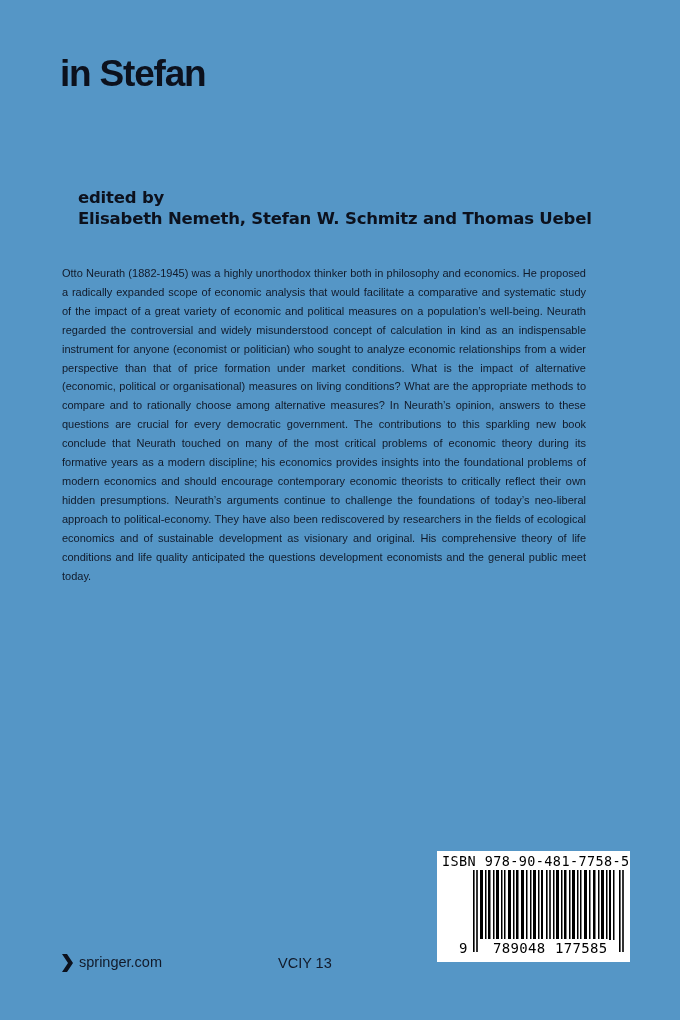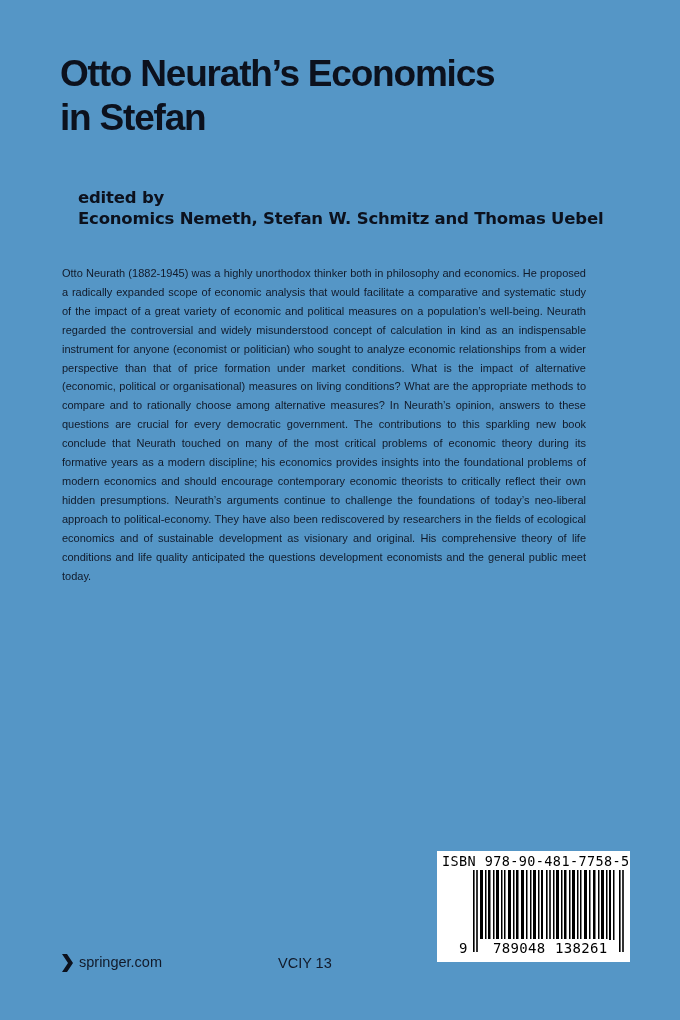--- a/index.html
+++ b/index.html
@@ -113,27 +113,26 @@
       letter-spacing: 0.3px;
     }
     .d-first { left: 22px; }
     .d-left { left: 42px; padding: 0 14px; }
     .d-right { left: 117px; padding: 0 1px; }
   </style>
 </head>
 <body>
 
 <h1 class="title">
-  <span>Otto Neurath’s Economics</span>
   <span>in Stefan</span>
 </h1>
 
 <div class="editors">
   <span>edited by</span>
-  <span>Economics Nemeth, Stefan W. Schmitz and Thomas Uebel</span>
+  <span>Elisabeth Nemeth, Stefan W. Schmitz and Thomas Uebel</span>
 </div>
 
 <p class="blurb">Otto Neurath (1882-1945) was a highly unorthodox thinker both in philosophy and economics. He proposed a radically expanded scope of economic analysis that would facilitate a comparative and systematic study of the impact of a great variety of economic and political measures on a population’s well-being. Neurath regarded the controversial and widely misunderstood concept of calculation in kind as an indispensable instrument for anyone (economist or politician) who sought to analyze economic relationships from a wider perspective than that of price formation under market conditions. What is the impact of alternative (economic, political or organisational) measures on living conditions? What are the appropriate methods to compare and to rationally choose among alternative measures? In Neurath’s opinion, answers to these questions are crucial for every democratic government. The contributions to this sparkling new book conclude that Neurath touched on many of the most critical problems of economic theory during its formative years as a modern discipline; his economics provides insights into the foundational problems of modern economics and should encourage contemporary economic theorists to critically reflect their own hidden presumptions. Neurath’s arguments continue to challenge the foundations of today’s neo-liberal approach to political-economy. They have also been rediscovered by researchers in the fields of ecological economics and of sustainable development as visionary and original. His comprehensive theory of life conditions and life quality anticipated the questions development economists and the general public meet today.</p>
 
 <a class="footer-link">
   <svg class="chevron" viewBox="0 0 11 18">
     <polygon points="0,0 5,0 11,9 5,18 0,18 6,9" fill="#0c111d"></polygon>
   </svg>
   <span>springer.com</span>
 </a>
@@ -179,14 +178,14 @@
       <rect x="128" y="0" width="3" height="70"></rect>
       <rect x="133" y="0" width="1.5" height="70"></rect>
       <rect x="136" y="0" width="2" height="70"></rect>
       <rect x="140" y="0" width="1.5" height="70"></rect>
       <rect x="146" y="0" width="1.6" height="82"></rect>
       <rect x="149.2" y="0" width="1.6" height="82"></rect>
     </g>
   </svg>
   <span class="digits d-first">9</span>
   <span class="digits d-left">789048</span>
-  <span class="digits d-right">138261</span>
+  <span class="digits d-right">177585</span>
 </div>
 
 </body></html>

